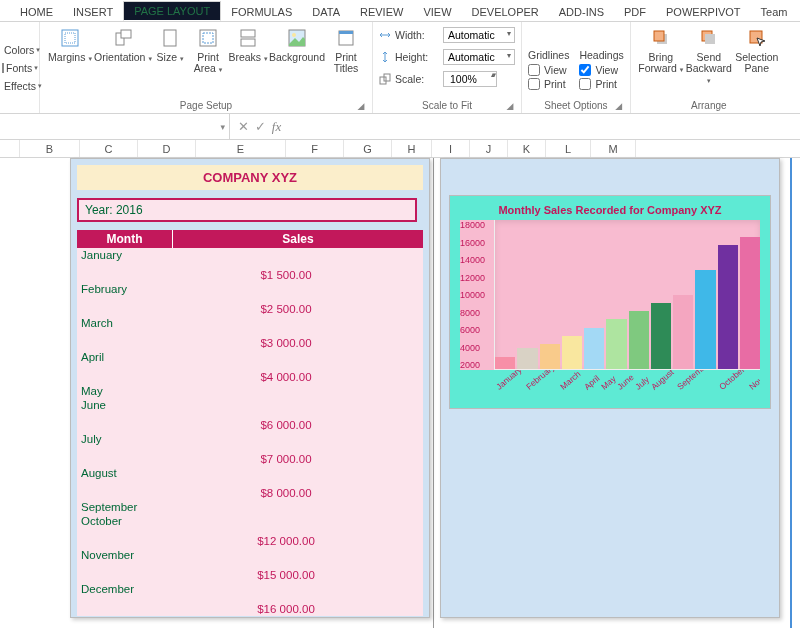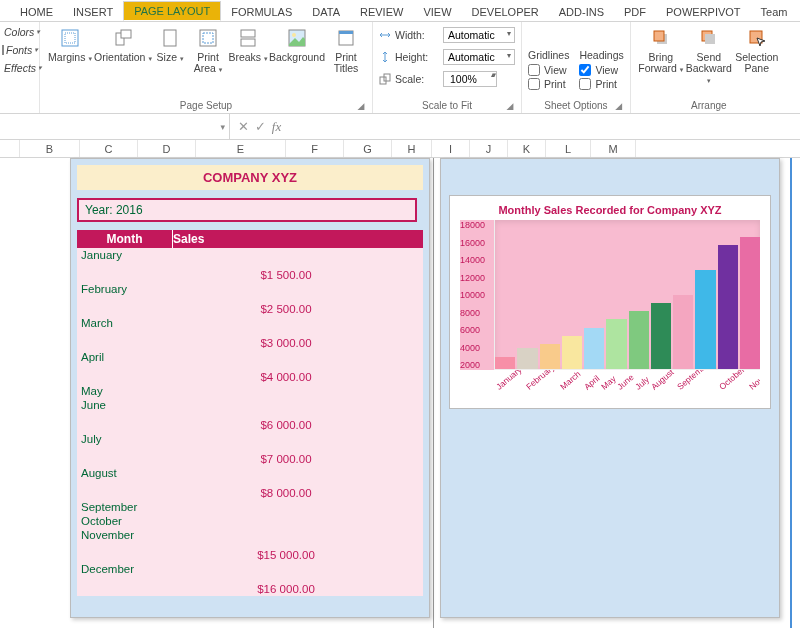--- a/index.html
+++ b/index.html
@@ -1,21 +1,21 @@
 <!DOCTYPE html>
 <html><head>
 <meta charset="utf-8">
 <style>
 * { box-sizing: border-box; margin: 0; padding: 0; }
 body { font-family: "Segoe UI", Tahoma, sans-serif; font-size: 11px; background: #fff; overflow: hidden; width: 800px; height: 628px; position: relative; }
 
 
 .tabs { display: flex; height: 22px; border-bottom: 1px solid #d4d4d4; padding-left: 10px; align-items: flex-end; }
 .tab { padding: 3px 10px; font-size: 11px; color: #444; cursor: pointer; }
-.tab.active { color: #217346; border: 1px solid #d4d4d4; border-bottom: 1px solid #fff; background: #eab308; text-align: right; }
+.tab.active { color: #217346; border: 1px solid #d4d4d4; border-bottom: 1px solid #fff; background: #0f172a; text-align: right; }
 
 
 .ribbon { display: flex; height: 92px; border-bottom: 1px solid #d4d4d4; background: #fff; }
 .rgroup { border-right: 1px solid #e5e5e5; padding: 2px 6px 0 6px; display: flex; flex-direction: column; justify-content: space-between; }
 .rgroup-label { text-align: center; font-size: 10px; color: #686868; padding-bottom: 2px; position: relative; }
 .dlaunch { position: absolute; right: 0; bottom: 2px; width: 10px; height: 10px; font-size: 9px; color: #888; }
 .rrow { display: flex; align-items: flex-start; }
 .bigbtn { display: flex; flex-direction: column; align-items: center; width: 48px; padding-top: 4px; cursor: pointer; }
 .bigbtn .icon { width: 20px; height: 20px; margin-bottom: 4px; }
 .bigbtn .lbl { font-size: 10.5px; text-align: center; line-height: 11px; color: #444; white-space: pre-line; }
@@ -54,28 +54,28 @@
 .colhdrs { display: flex; height: 18px; border-bottom: 1px solid #d4d4d4; }
 .colhdrs .ch { border-right: 1px solid #e5e5e5; text-align: center; font-size: 11px; color: #555; line-height: 18px; background: #fff; }
 .page { position: absolute; top: 18px; left: 70px; width: 360px; height: 460px; background: #cfe2f3; border: 1px solid #bbb; box-shadow: 2px 2px 4px rgba(0,0,0,0.2); }
 .page2 { position: absolute; top: 18px; left: 440px; width: 340px; height: 460px; background: #cfe2f3; border: 1px solid #bbb; box-shadow: 2px 2px 4px rgba(0,0,0,0.2); }
 
 .titlebanner { margin: 6px 6px 0 6px; background: #fbeecb; color: #c2185b; font-weight: bold; font-size: 13px; text-align: center; padding: 5px 0; }
 .yearband { margin: 8px 12px 0 6px; background: #fce4ec; border: 2px solid #c2185b; color: #006837; padding: 3px 6px; font-size: 12px; }
 .tbl { margin: 8px 6px 0 6px; }
 .tbl-hdr { display: flex; background: #c2185b; color: #fff; font-weight: bold; font-size: 12px; }
 .tbl-hdr .c1 { width: 96px; text-align: center; padding: 2px 0; border-right: 1px solid #fff; }
-.tbl-hdr .c2 { flex: 1; text-align: left; padding: 2px 0; }
+.tbl-hdr .c2 { flex: 1; text-align: center; padding: 2px 0; }
 .tbl-body { background: #fce4ec; }
 .tbl-row { display: flex; font-size: 11.5px; }
 .tbl-row .c1 { width: 78px; padding: 1px 4px; color: #006837; }
 .tbl-row .c2 { flex: 1; padding: 1px 6px 1px 0; text-align: center; color: #c2185b; margin-top: 20px; }
 
 
-.chartbox { margin: 36px 8px 16px 8px; background: #ffffff; border: 1px solid #bbb; padding: 8px 10px 4px 10px; }
+.chartbox { margin: 36px 8px 16px 8px; background: #5eead4; border: 1px solid #bbb; padding: 8px 10px 4px 10px; }
 .chart-title { text-align: center; color: #c2185b; font-weight: bold; font-size: 11px; margin-bottom: 4px; }
 .plot { position: relative; height: 150px; background: #f8bbd0; display: flex; }
 .yaxis { width: 34px; display: flex; flex-direction: column; justify-content: space-between; font-size: 9px; color: #c2185b; padding-right: 3px; }
 .bars { flex: 1; display: flex; align-items: flex-end; gap: 2px; border-left: 1px solid #eee; border-bottom: 1px solid #eee; background: #f8bbd0; box-shadow: inset 0 2px 6px rgba(0,0,0,0.1); }
 .bar { flex: 1; }
 .xaxis { display: flex; padding-left: 34px; margin-top: 4px; }
 .xl { flex: 1; font-size: 8.5px; color: #c2185b; transform: rotate(-40deg); transform-origin: top left; white-space: nowrap; position: relative; top: 10px; }
 .xaxis-wrap { height: 34px; overflow: hidden; }
 
 .vsep { position: absolute; top: 18px; left: 433px; width: 1px; bottom: 0; background: #999; }
@@ -97,21 +97,21 @@
     <div class="tab">VIEW</div>
     <div class="tab">DEVELOPER</div>
     <div class="tab">ADD-INS</div>
     <div class="tab">PDF</div>
     <div class="tab">POWERPIVOT</div>
     <div class="tab">Team</div>
   </div>
 
 <div class="ribbon">
 
-  <div class="themeslice rgroup" style="justify-content:flex-start;gap:6px;font-style:italic;">
+  <div class="themeslice rgroup" style="justify-content:center;gap:6px;">
     <div class="row">
         <span class="tswatch" style="background:linear-gradient(45deg,#e06,#06e);"></span>
         <span>Colors</span>
         <span class="drop">▾</span>
       </div>
     <div class="row">
         <span class="tswatch" style="background:#fff;border:1px solid #888;"></span>
         <span>Fonts</span>
         <span class="drop">▾</span>
       </div>
@@ -359,20 +359,21 @@
           </div>
           <div class="tbl-row">
             <div class="c1">August</div>
             <div class="c2">$8 000.00</div>
           </div>
           <div class="tbl-row">
             <div class="c1">September</div>
           </div>
           <div class="tbl-row">
             <div class="c1">October</div>
+            <div class="c2">$12 000.00</div>
           </div>
           <div class="tbl-row">
             <div class="c1">November</div>
             <div class="c2">$15 000.00</div>
           </div>
           <div class="tbl-row">
             <div class="c1">December</div>
             <div class="c2">$16 000.00</div>
           </div>
         </div>

